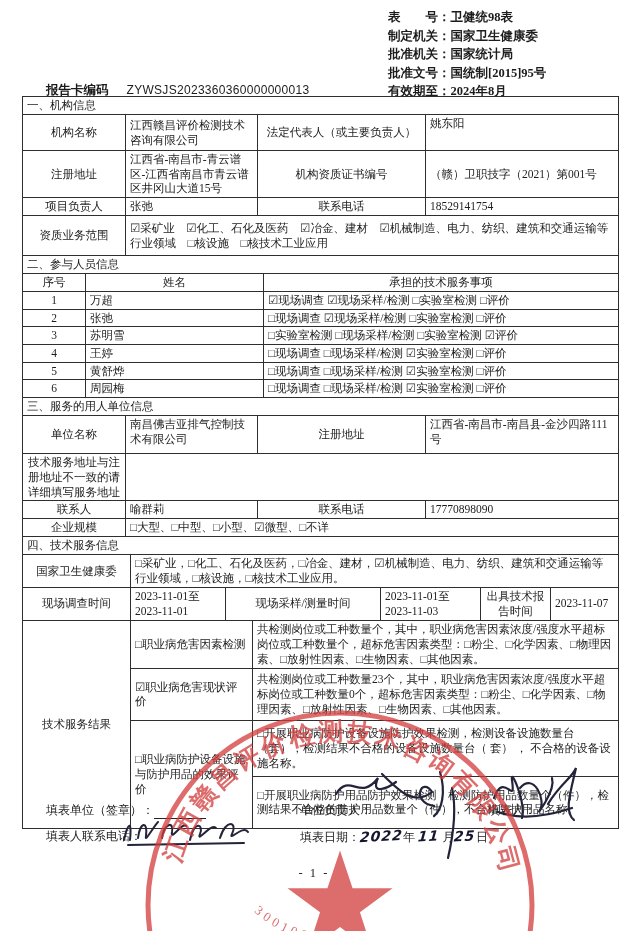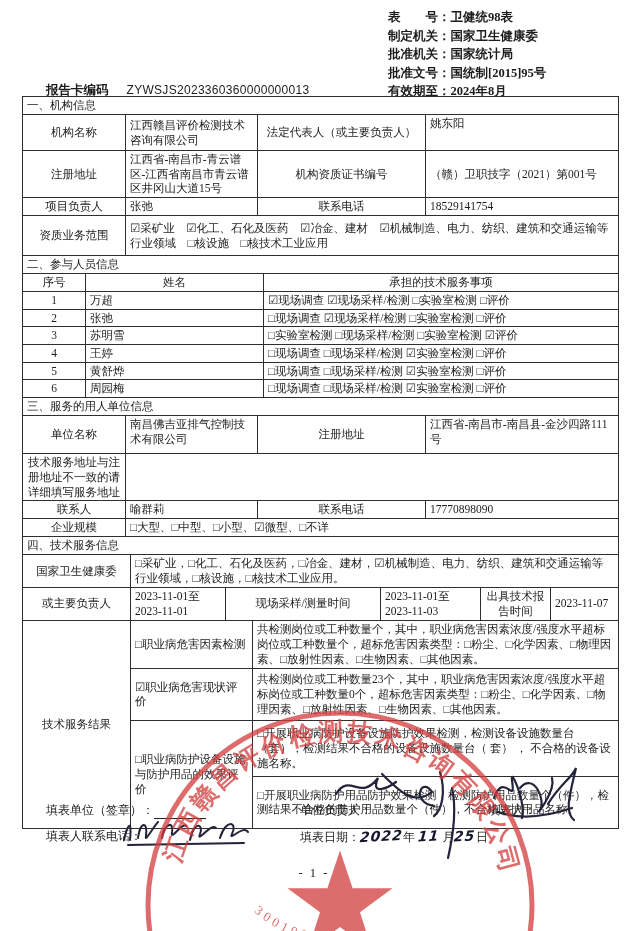--- a/index.html
+++ b/index.html
@@ -188,21 +188,21 @@
         </colgroup>
       <tbody>
           <tr>
             <td class="sec-title" colspan="6">四、技术服务信息</td>
           </tr>
       <tr style="height:30px">
         <td class="lbl">国家卫生健康委</td>
         <td class="val" colspan="5">□采矿业，□化工、石化及医药，□冶金、建材，☑机械制造、电力、纺织、建筑和交通运输等行业领域，□核设施，□核技术工业应用。</td>
       </tr>
       <tr style="height:33px">
-        <td class="lbl">或主要负责人</td>
+        <td class="lbl">现场调查时间</td>
         <td class="val small">2023-11-01至2023-11-01</td>
         <td class="lbl">现场采样/测量时间</td>
         <td class="val small">2023-11-01至2023-11-03</td>
         <td class="lbl">出具技术报告时间</td>
         <td class="val small">2023-11-07</td>
       </tr>
     </tbody>
       </table>
 
     <table class="frm">

